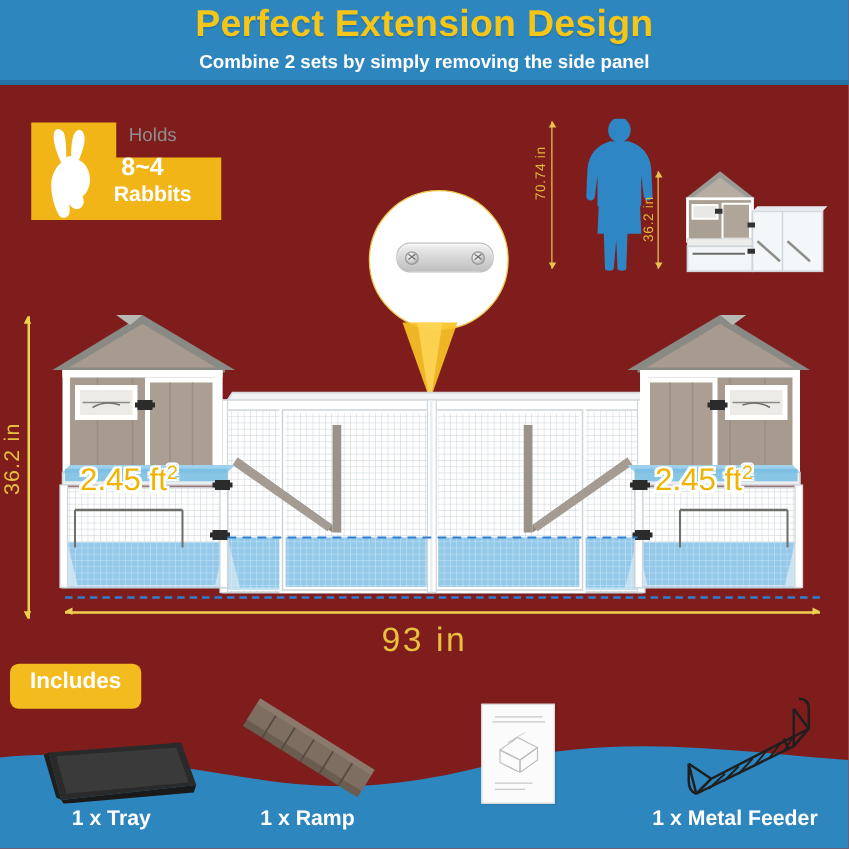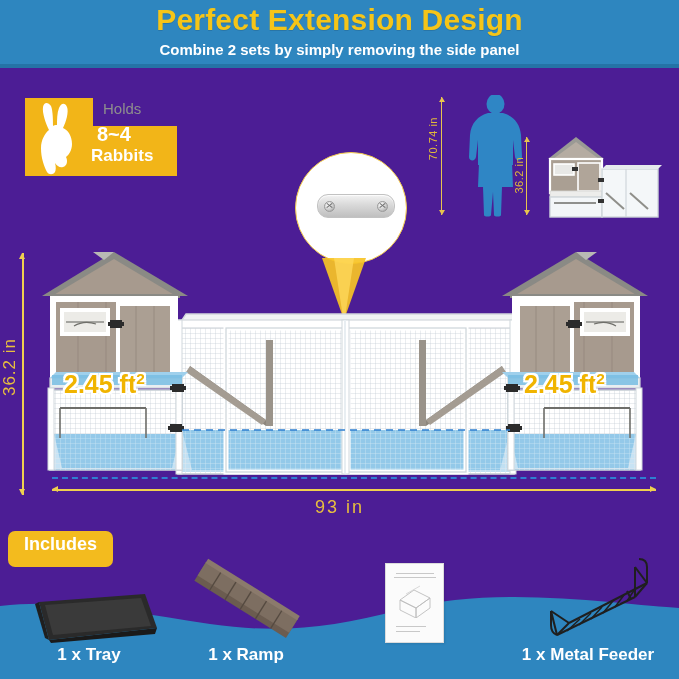--- a/index.html
+++ b/index.html
@@ -2,21 +2,21 @@
 <html><head>
 <meta charset="utf-8">
 <style>
   html,body{margin:0;padding:0;}
   body{
     width:679px;height:679px;
     background:#ffffff;
     font-family:"Liberation Sans", sans-serif;
     overflow:hidden;position:relative;
   }
-  #stage{position:relative;width:679px;height:679px;overflow:hidden;background:#4c1d95;}
+  #stage{position:relative;width:679px;height:679px;overflow:hidden;background:#7f1d1d;}
 
   
   .banner{position:absolute;left:0;top:0;width:679px;height:68px;background:#2e86bf;}
   .banner-underline{position:absolute;left:0;top:64px;width:679px;height:4px;background:#2573a6;}
   .banner-title{
     position:absolute;left:0;top:3px;width:679px;text-align:center;
     font-size:30px;font-weight:bold;color:#f5c518;letter-spacing:.2px;
     text-shadow:0 1px 0 rgba(0,0,0,.12);
   }
   .banner-sub{
@@ -71,27 +71,27 @@
   .main-dimv:after{bottom:0;border-top:6px solid #efd04f;}
   .main-dimv-label{position:absolute;left:0px;top:338px;color:#e8bf3e;font-size:17px;
     writing-mode:vertical-rl;transform:rotate(180deg);letter-spacing:1px;}
 
   .main-dimh{position:absolute;left:52px;top:489px;width:604px;height:1.6px;background:#efd04f;}
   .main-dimh:before,.main-dimh:after{content:"";position:absolute;top:-3px;
     border-top:3.5px solid transparent;border-bottom:3.5px solid transparent;}
   .main-dimh:before{left:0;border-right:6px solid #efd04f;}
   .main-dimh:after{right:0;border-left:6px solid #efd04f;}
   .main-dimh-label{position:absolute;left:0;top:497px;width:679px;text-align:center;
-    color:#e8bf3e;font-size:18px;letter-spacing:2px;}
+    color:#e8bf3e;font-size:27px;letter-spacing:2px;}
 
   .base-dash{position:absolute;left:52px;top:477px;width:604px;height:0;
     border-top:2px dashed #2f7fd0;}
 
   
-  .area-label{position:absolute;font-weight:bold;color:#f0b400;
+  .area-label{position:absolute;font-weight:normal;color:#f0b400;
     text-shadow:
       -2px -2px 0 #fff, 2px -2px 0 #fff, -2px 2px 0 #fff, 2px 2px 0 #fff,
       -2px 0 0 #fff, 2px 0 0 #fff, 0 -2px 0 #fff, 0 2px 0 #fff;
     white-space:nowrap;text-align:center;}
   .area-1{left:64px;top:370px;font-size:25px;}
   .area-2{left:524px;top:370px;font-size:25px;}
   .area-big{left:293px;top:429px;font-size:26px;}
   .area-label sup{font-size:.62em;vertical-align:super;}
 
   

